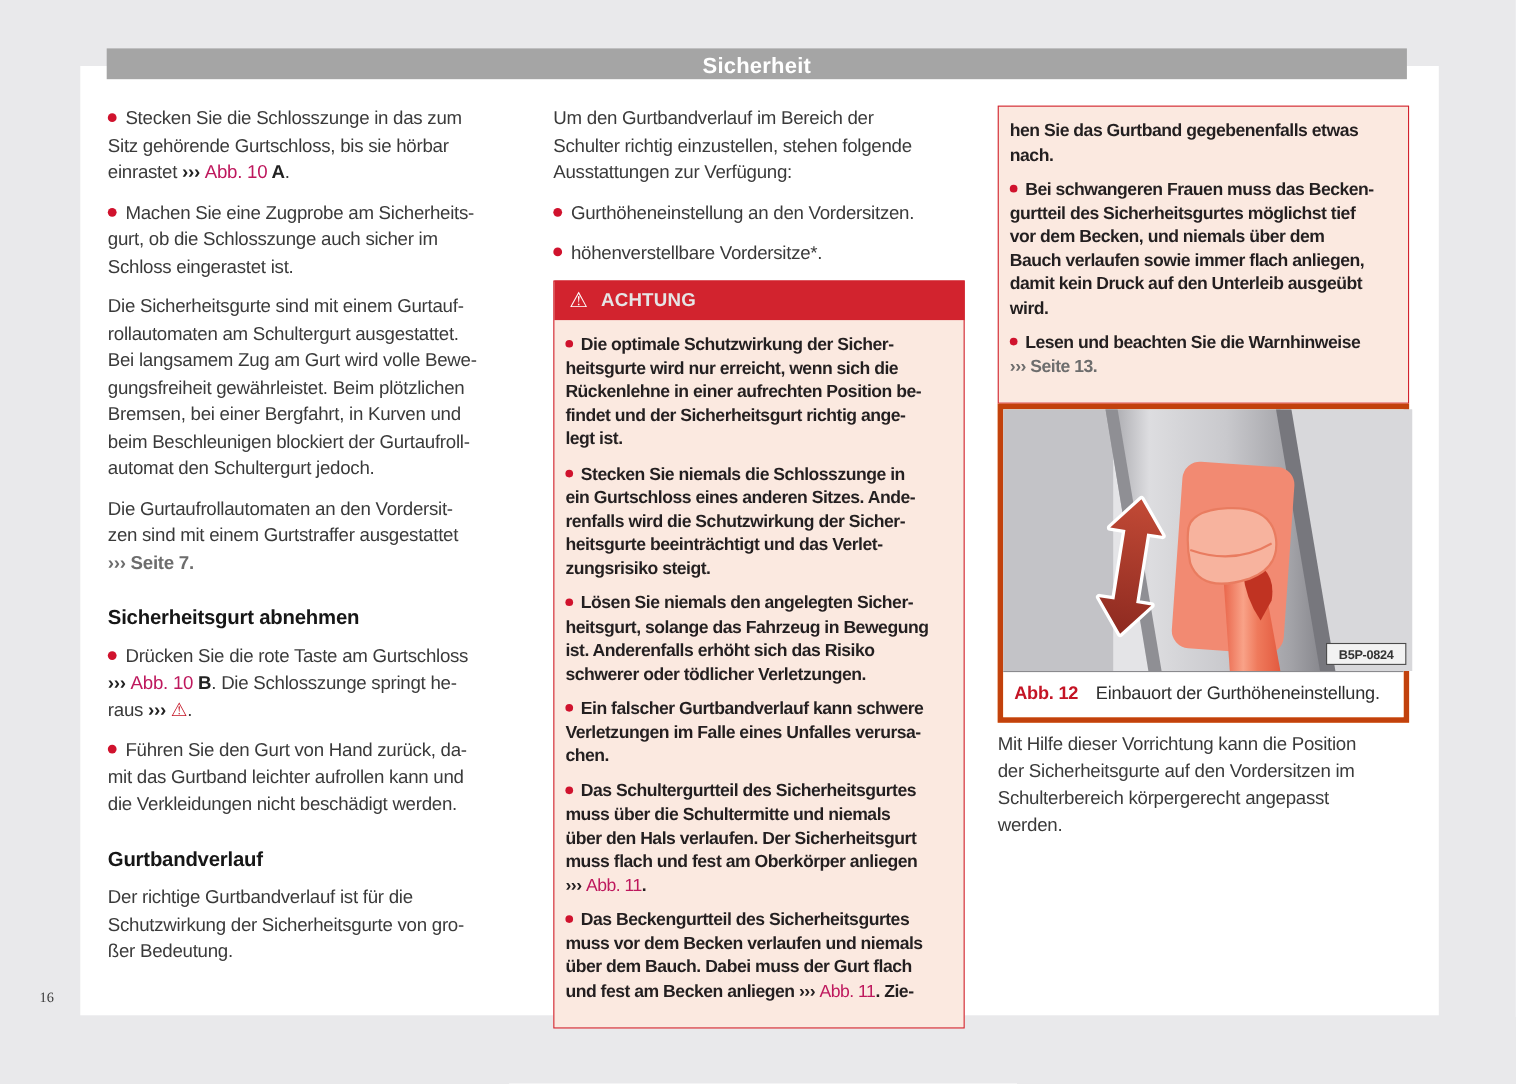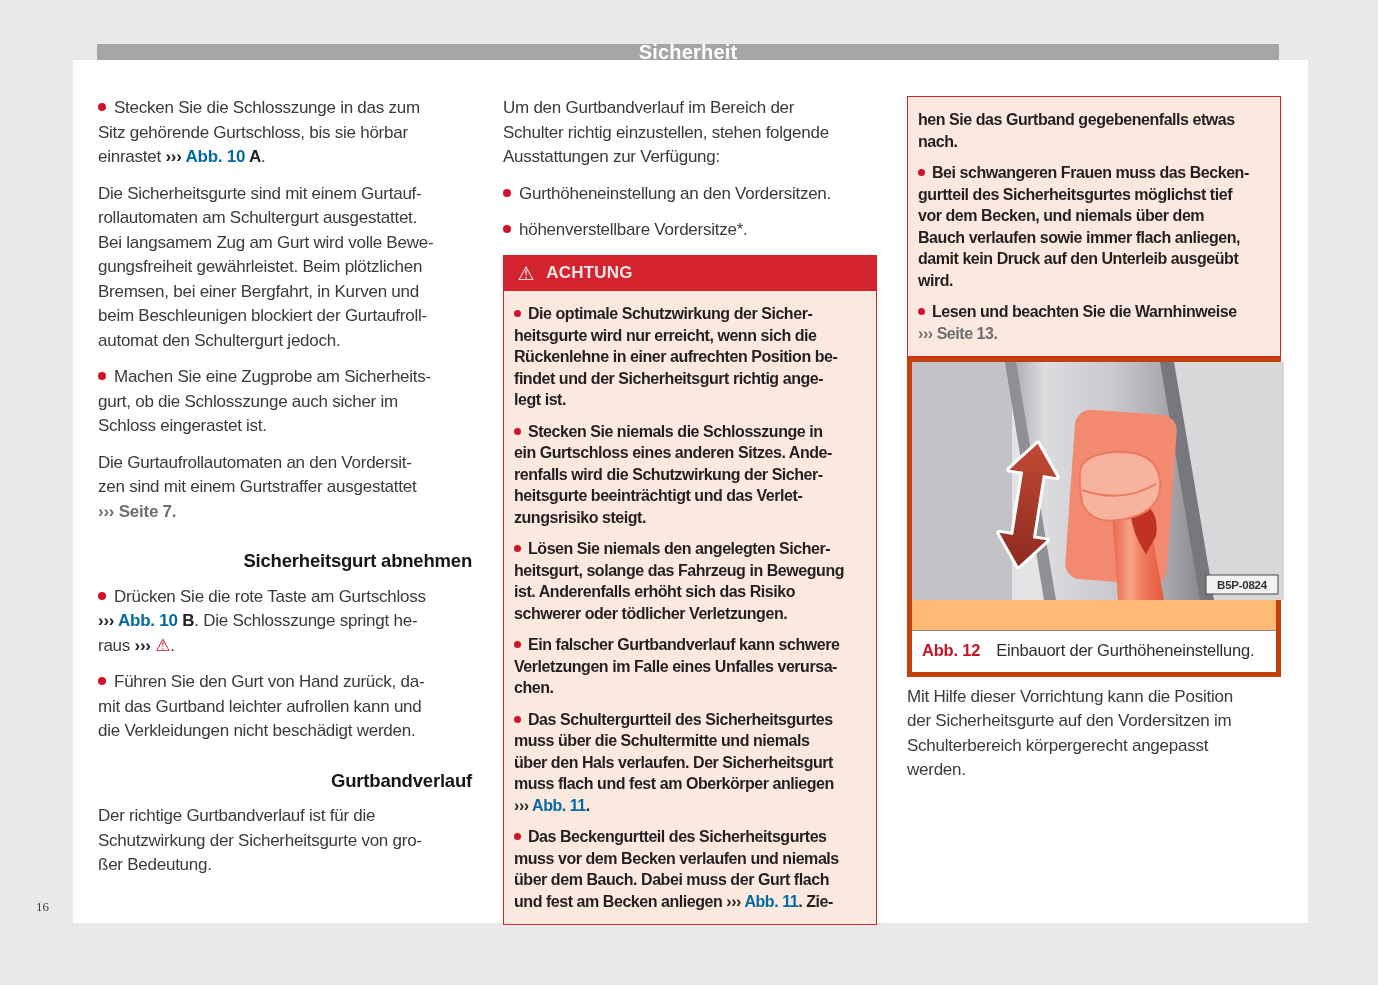--- a/index.html
+++ b/index.html
@@ -3,76 +3,76 @@
 <meta charset="utf-8">
 <style>
   html,body{margin:0;padding:0;}
   body{
     width:1378px;height:985px;position:relative;overflow:hidden;
     background:#e9e9eb;
     font-family:"Liberation Sans","DejaVu Sans",sans-serif;
   }
   .page{position:absolute;left:73px;top:60px;width:1235px;height:863px;background:#ffffff;}
   .header-bar{
-    position:absolute;left:97px;top:44px;width:1182px;height:16px;background:#a5a5a5;
+    position:absolute;left:97px;top:44px;width:1182px;height:28px;background:#a5a5a5;
     color:#ffffff;font-weight:bold;font-size:20px;letter-spacing:0.2px;
-    display:flex;align-items:center;justify-content:center;z-index:3;
+    display:flex;align-items:flex-end;justify-content:center;z-index:3;
   }
   .page-num{position:absolute;left:36px;top:899px;font-family:"Liberation Serif","DejaVu Serif",serif;font-size:13px;color:#3c3c3c;z-index:3;}
   .col{position:absolute;top:88px;width:374px;color:#3a3a3a;font-size:17px;line-height:24.5px;letter-spacing:-0.25px;z-index:2;}
   .col-0{left:98px;} .col-1{left:503px;} .col-2{left:907px;}
   .para{white-space:pre-line;margin:8px 0 12px 0;}
-  .h3{font-weight:bold;color:#161616;font-size:18.5px;letter-spacing:-0.2px;margin:25px 0 11px 0;text-align:right;}
+  .h3{font-weight:bold;color:#161616;font-size:18.5px;letter-spacing:-0.2px;margin:25px 0 11px 0;}
   .dot{display:inline-block;width:8px;height:8px;border-radius:50%;background:#d0122d;margin-right:8px;position:relative;top:-2px;}
   .seg-b{font-weight:bold;color:#222222;}
-  .seg-red{font-weight:bold;color:#0369a1;}
+  .seg-red{font-weight:normal;color:#be185d;}
   .seg-gray{font-weight:bold;color:#6d6d6d;}
   .seg-tri{color:#c41425;font-size:17px;}
   .warnbox{border:1.5px solid #d2232e;background:#fbe9e0;margin:0 0 0 0;}
   .col .warnbox:first-child{margin-top:8px;}
   .warnhead{background:#d2232e;height:36px;display:flex;align-items:center;gap:12px;padding:0 14px;margin:-0.5px -0.5px 0 -0.5px;}
   .warntri{color:#ffffff;font-size:19px;line-height:1;}
   .warntitle{color:#e5e5e5;font-weight:bold;font-size:17px;letter-spacing:0.2px;}
-  .warnbody{padding:12px 10px 2px 10px;}
+  .warnbody{padding:12px 10px 12px 10px;}
   .warnitem{white-space:pre-line;font-weight:bold;color:#231f20;font-size:16px;line-height:21.5px;letter-spacing:-0.45px;margin:0 0 10px 0;}
   .warnitem .dot{width:7px;height:7px;margin-right:7px;}
   .warnitem .seg-red{letter-spacing:-0.45px;}
   .section-h{
     font-weight:bold;font-size:21px;color:#161616;letter-spacing:-0.3px;
     border-left:3px solid #d2232e;border-bottom:2px solid #e03a47;
     padding:2px 0 10px 12px;margin:40px 0 16px 0;
   }
   .figwrap{border:5px solid #c2410c;margin:0 0 6px 0;background:#fdba74;}
   .figimg{display:block;width:372px;height:238px;}
-  .figcap{border-top:1px solid #8a8a8e;background:#ffffff;padding:7px 10px 9px 10px;font-size:16.5px;color:#2e2e2e;letter-spacing:-0.2px;white-space:normal;margin-top:30px;}
+  .figcap{border-top:1px solid #8a8a8e;background:#ffffff;padding:7px 10px 9px 10px;font-size:16.5px;color:#2e2e2e;letter-spacing:-0.2px;white-space:normal;}
   .cap-label{color:#c41425;font-weight:bold;margin-right:16px;}
 </style>
 </head>
 <body>
 
 <div class="page"></div>
 <div class="header-bar">
   <span>Sicherheit</span>
 </div>
 <span class="page-num">16</span>
 
 <div class="col col-0">
     <div class="para"><span class="dot"></span><span>Stecken Sie die Schlosszunge in das zum
 Sitz gehörende Gurtschloss, bis sie hörbar
 einrastet </span><span class="seg-b">››› </span><span class="seg-red">Abb. 10</span><span class="seg-b"> A</span><span>.</span></div>
+    <div class="para"><span class="dot"></span><span>Machen Sie eine Zugprobe am Sicherheits-
+gurt, ob die Schlosszunge auch sicher im
+Schloss eingerastet ist.</span></div>
     <div class="para"><span>Die Sicherheitsgurte sind mit einem Gurtauf-
 rollautomaten am Schultergurt ausgestattet.
 Bei langsamem Zug am Gurt wird volle Bewe-
 gungsfreiheit gewährleistet. Beim plötzlichen
 Bremsen, bei einer Bergfahrt, in Kurven und
 beim Beschleunigen blockiert der Gurtaufroll-
 automat den Schultergurt jedoch.</span></div>
-    <div class="para"><span class="dot"></span><span>Machen Sie eine Zugprobe am Sicherheits-
-gurt, ob die Schlosszunge auch sicher im
-Schloss eingerastet ist.</span></div>
     <div class="para"><span>Die Gurtaufrollautomaten an den Vordersit-
 zen sind mit einem Gurtstraffer ausgestattet
 </span><span class="seg-gray">››› Seite 7.</span></div>
     <div class="h3">Sicherheitsgurt abnehmen</div>
     <div class="para"><span class="dot"></span><span>Drücken Sie die rote Taste am Gurtschloss
 </span><span class="seg-b">››› </span><span class="seg-red">Abb. 10</span><span class="seg-b"> B</span><span>. Die Schlosszunge springt he-
 raus </span><span class="seg-b">››› </span><span class="seg-tri">⚠</span><span>.</span></div>
     <div class="para"><span class="dot"></span><span>Führen Sie den Gurt von Hand zurück, da-
 mit das Gurtband leichter aufrollen kann und
 die Verkleidungen nicht beschädigt werden.</span></div>

